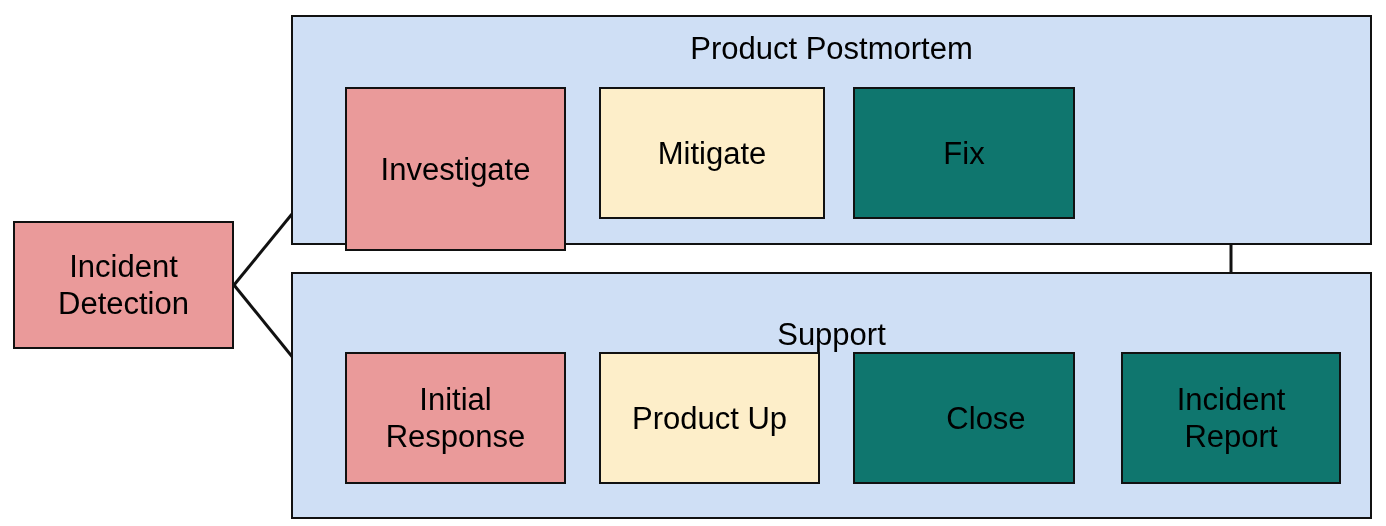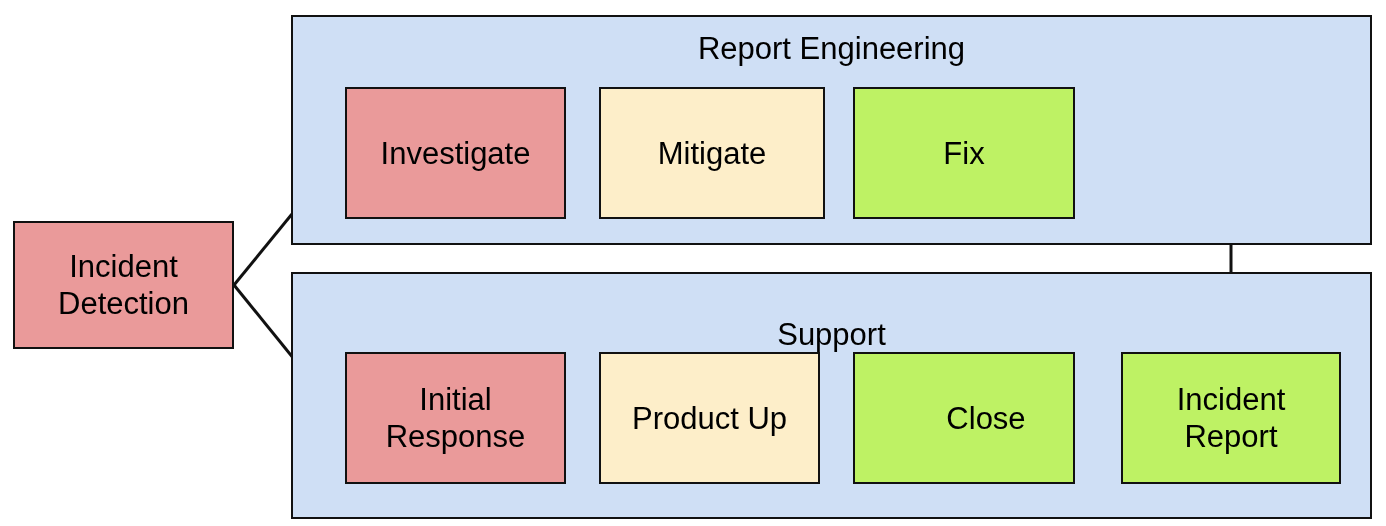--- a/index.html
+++ b/index.html
@@ -52,21 +52,21 @@
     line-height: 37px;
     color: #000000;
   }
   .node-label {
     display: block;
     white-space: pre-line;
     padding: 0 4px;
   }
   .fill-red    { background: #ea9a9a; }
   .fill-yellow { background: #fdeec9; }
-  .fill-green  { background: #bef264; }
+  .fill-green  { background: #0f766e; }
 </style>
 </head>
 <body>
 
 <div id="diagram-root">
 
   <svg id="edge-layer" viewBox="0 0 1386 526">
     <defs>
       <marker id="arrowhead" markerWidth="10" markerHeight="8" refX="9.2" refY="4" orient="auto" markerUnits="strokeWidth">
         <path d="M0,0 L10,4 L0,8 z" fill="#111111"></path>
@@ -87,24 +87,24 @@
 
     <line x1="1231" y1="219" x2="1231" y2="350" stroke="#111111" stroke-width="3" marker-end="url(#arrowhead)"></line>
   </svg>
 
   <div class="node fill-red" style="left:13px; top:221px; width:221px; height:128px;">
     <span class="node-label">Incident
 Detection</span>
   </div>
 
   <div class="group-box" style="left:291px; top:15px; width:1081px; height:230px;">
-    <div class="group-label" style="top:15px;">Report Engineering</div>
+    <div class="group-label" style="top:15px;">Product Postmortem</div>
   </div>
 
-  <div class="node fill-red" style="left:345px; top:87px; width:221px; height:132px;">
+  <div class="node fill-red" style="left:345px; top:87px; width:221px; height:164px;">
     <span class="node-label">Investigate</span>
   </div>
 
   <div class="node fill-yellow" style="left:599px; top:87px; width:226px; height:132px;">
     <span class="node-label">Mitigate</span>
   </div>
 
   <div class="node fill-green" style="left:853px; top:87px; width:222px; height:132px;">
     <span class="node-label">Fix</span>
   </div>

